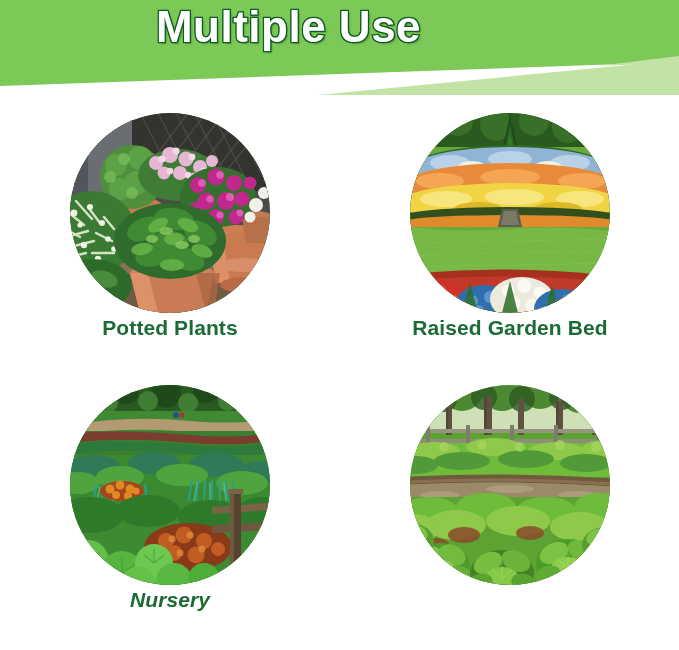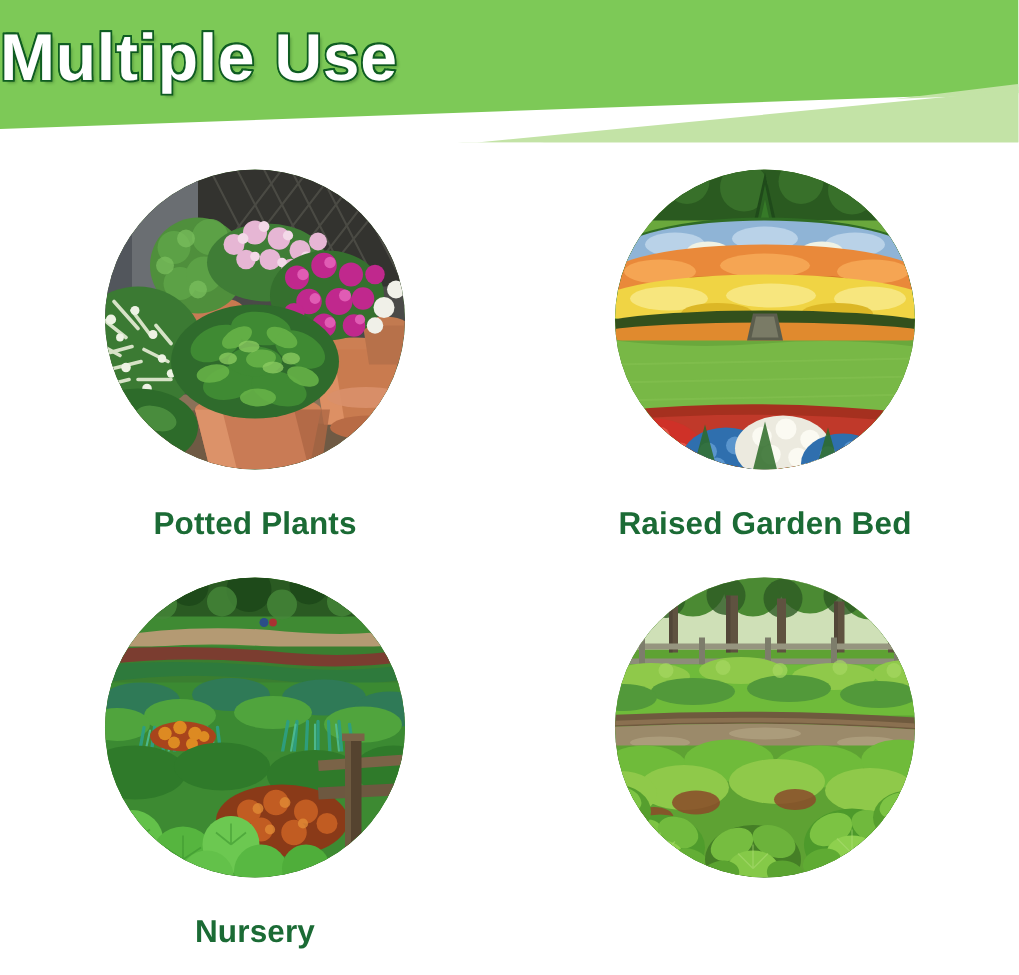--- a/index.html
+++ b/index.html
@@ -20,69 +20,69 @@
   }
   #header-banner svg.banner-shape {
     position:absolute; left:0; top:0;
     width:679px; height:95px;
     display:block;
   }
   #header-title {
     position:absolute;
     left:0; top:4px;
     width:577px;
+    text-align:center;
     font-size:44px;
     font-weight:bold;
     letter-spacing:0.5px;
     color:#ffffff;
     -webkit-text-stroke:2.4px #0f5d22;
     paint-order:stroke fill;
     text-shadow:
        1px 1px 0 #0f5d22,
       -1px 1px 0 #0f5d22,
        1px -1px 0 #0f5d22,
       -1px -1px 0 #0f5d22,
        2px 2px 2px rgba(20,70,20,.35);
     line-height:1.05;
     white-space:nowrap;
-    margin-top:12px;
   }
   #header-title .inner-fill {
     position:relative;
     color:#ffffff;
   }
 
   
   #uses-grid {
     position:absolute;
     left:0; top:95px;
     width:679px; height:555px;
   }
   .use-cell {
     position:absolute;
     width:300px;
     text-align:center;
   }
   .use-cell.col-left  { left:20px; }
   .use-cell.col-right { left:360px; }
   .use-cell.row-top    { top:18px; }
-  .use-cell.row-bottom { top:290px; }
+  .use-cell.row-bottom { top:290px;font-style:italic; }
 
   .use-photo {
     width:200px; height:200px;
     border-radius:50%;
     margin:0 auto;
     overflow:hidden;
     position:relative;
     background:#4a7a34;
   }
   .use-photo svg { display:block; width:200px; height:200px; }
 
   .use-label {
-    margin-top:25px;
+    margin-top:3px;
     font-size:21px;
     font-weight:bold;
     color:#1b6b35;
     letter-spacing:0.1px;
     white-space:nowrap;
   }
 </style>
 </head>
 <body>
 

